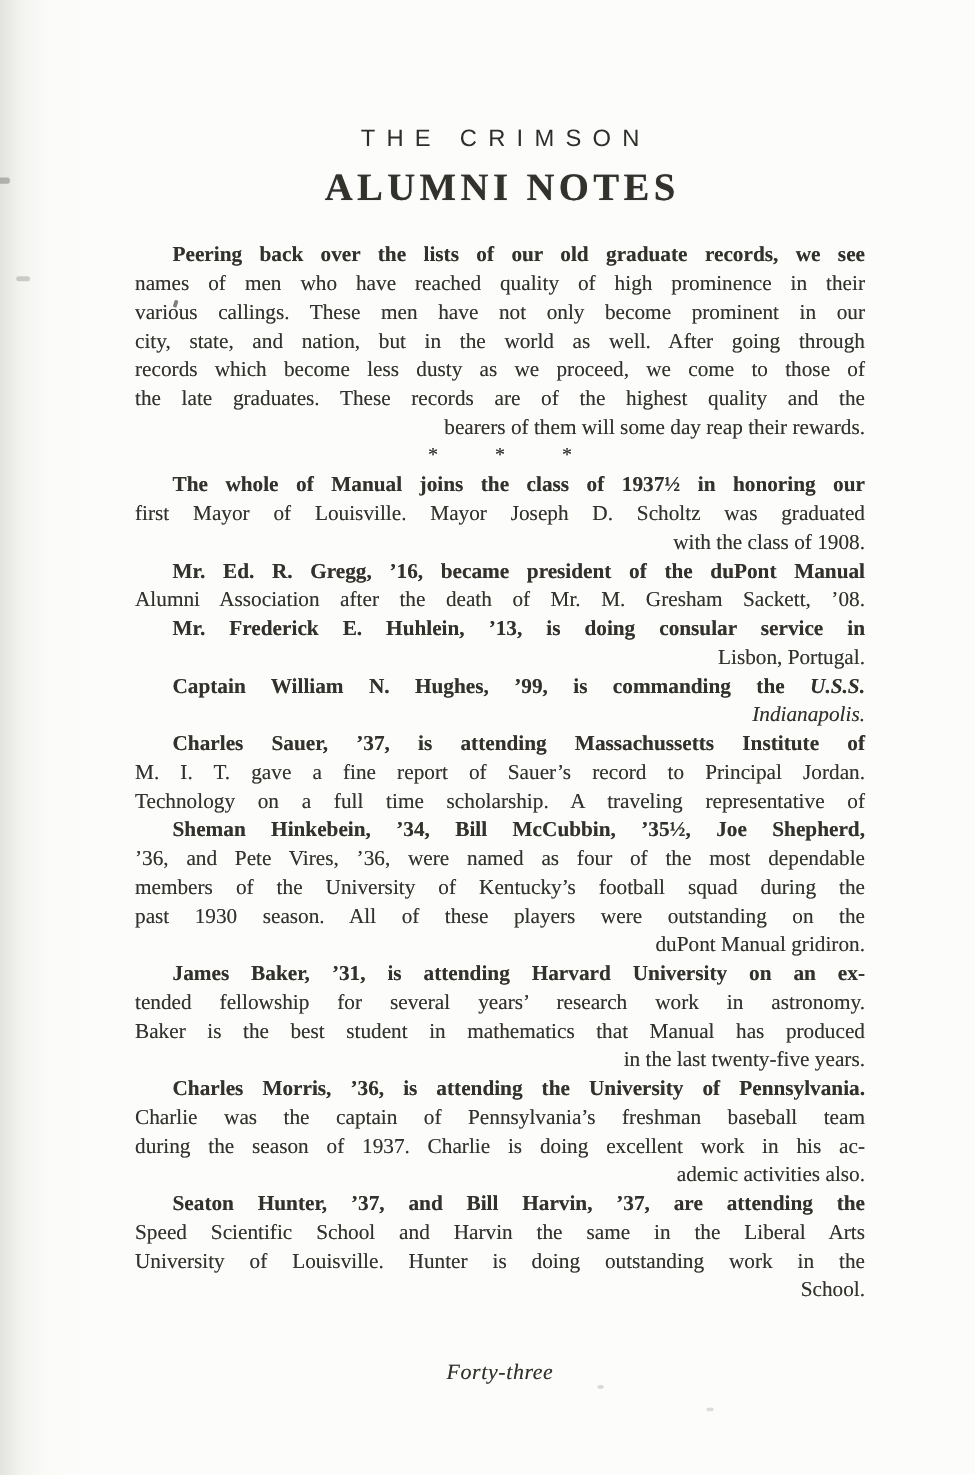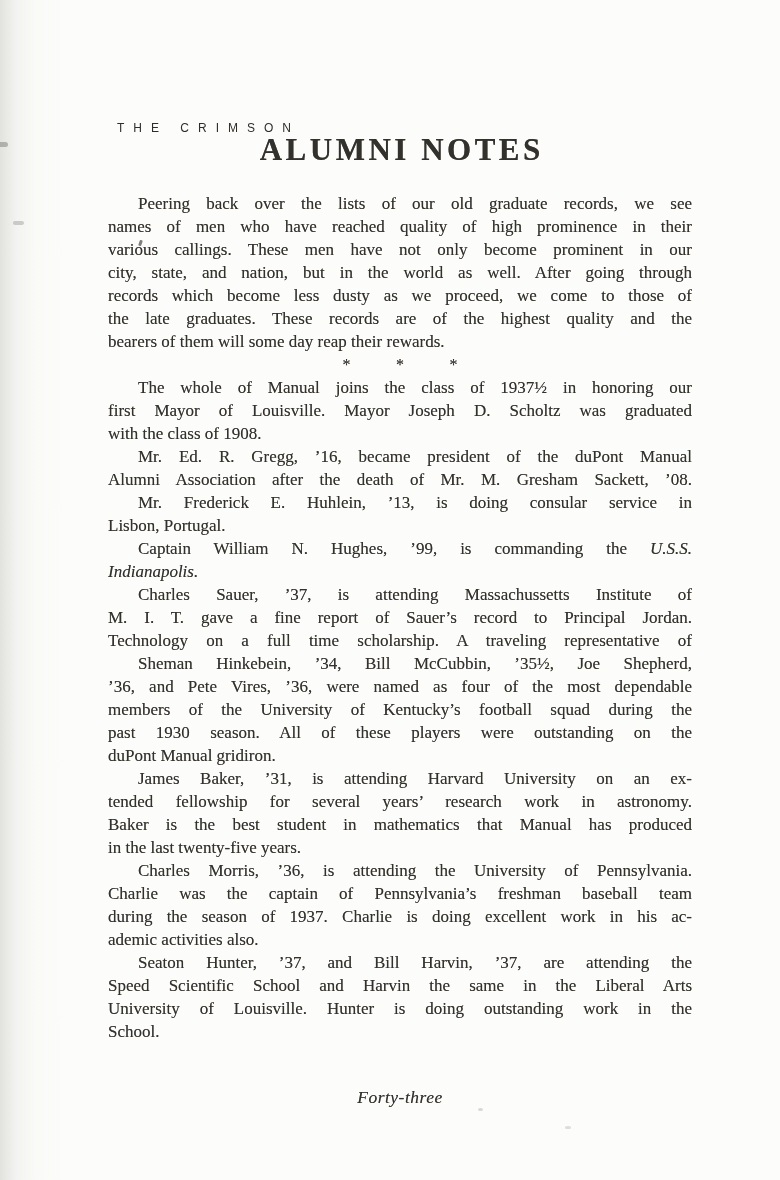--- a/index.html
+++ b/index.html
@@ -15,43 +15,42 @@
     position:absolute;left:0;top:0;bottom:0;width:70px;
     background:linear-gradient(90deg,
       rgba(165,165,160,.30) 0px,
       rgba(205,205,200,.20) 16px,
       rgba(235,235,230,.12) 36px,
       rgba(252,252,250,0) 66px);
     pointer-events:none;
   }
   .masthead{
     position:absolute;left:108px;top:101px;width:584px;
-    text-align:left;
+    text-align:center;
     font-family:"Liberation Sans",sans-serif;
-    font-size:12px;font-weight:500;
+    font-size:19px;font-weight:500;
     letter-spacing:9px;text-indent:9px;
     color:#2e2d29;
-    margin-top:20px;
   }
   .title{
     position:absolute;left:108px;top:132px;width:584px;
     text-align:center;
     font-size:31px;font-weight:700;
     letter-spacing:3.5px;text-indent:3.5px;
     text-shadow:0 0 .6px rgba(40,38,34,.65);
   }
   .article{
     position:absolute;left:108px;top:192px;width:584px;
     font-size:17px;line-height:23px;
     text-shadow:0 0 .5px rgba(45,43,40,.5);
   }
   .para{margin:0;}
-  .line{text-align:left;}
+  .line{text-align:right;}
   .line.j{text-align:justify;text-align-last:justify;}
-  .line.indent{text-indent:30px;}
+  .line.indent{text-indent:30px;font-weight:bold;}
   .separator{
     text-align:center;
     font-size:16px;line-height:23px;
     word-spacing:2.6em;
     letter-spacing:0;
   }
   .pagenum{
     position:absolute;left:108px;top:1044px;width:584px;
     text-align:center;font-style:italic;
     font-size:17.5px;letter-spacing:.5px;

